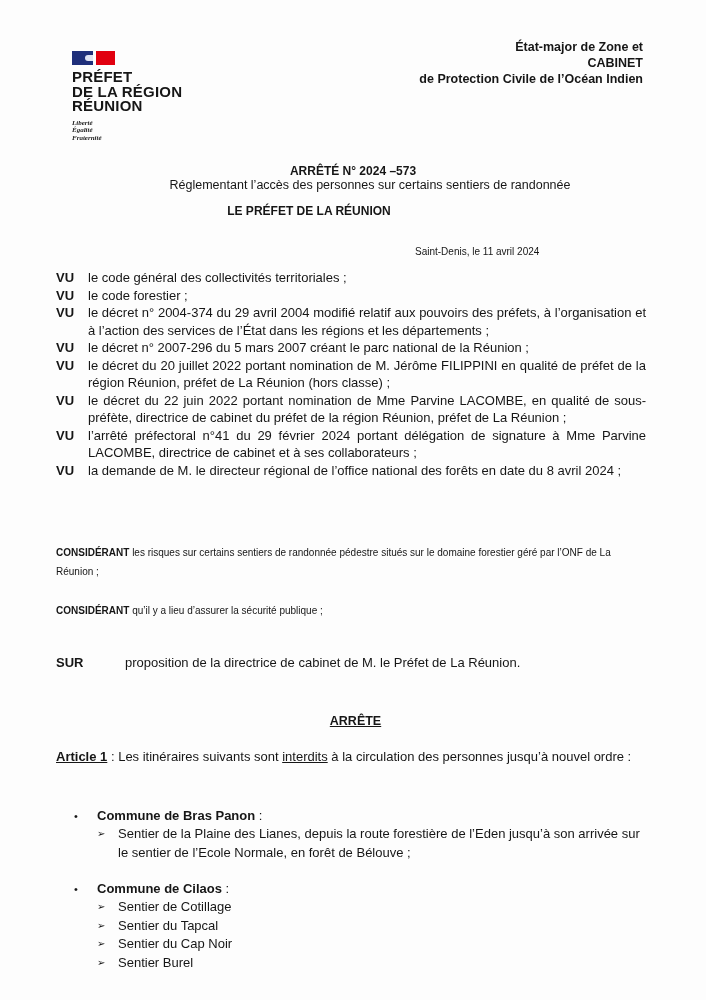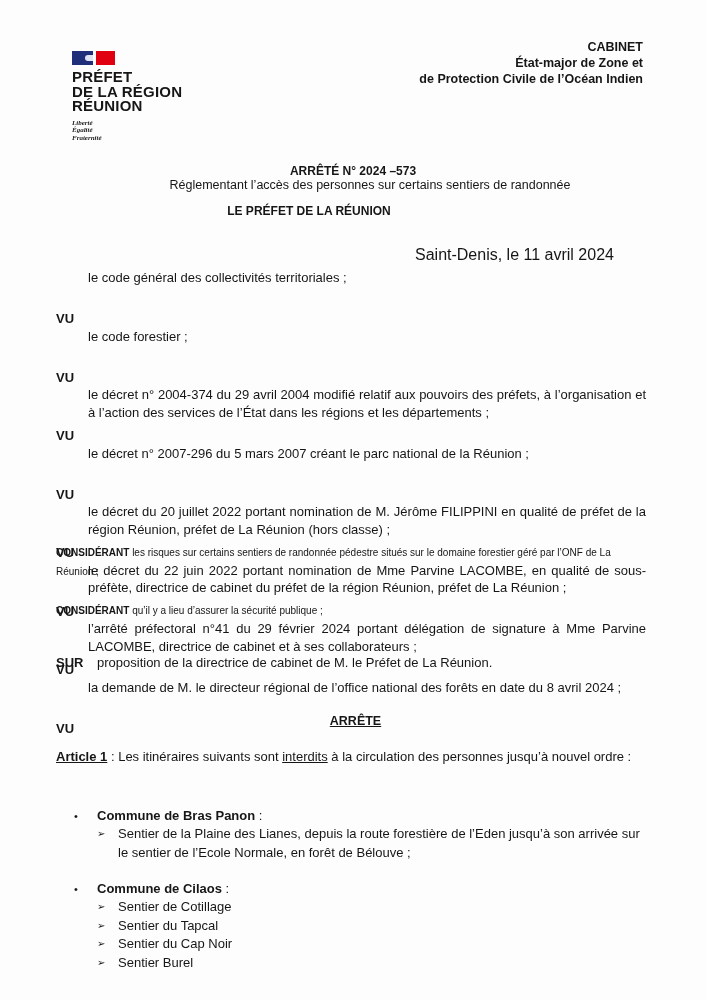--- a/index.html
+++ b/index.html
@@ -17,30 +17,30 @@
   .flag .red { width: 19px; height: 14px; background: #e1000f; }
   .flag .marianne { position: absolute; right: 0; top: 4px; width: 8px; height: 6px; border-radius: 3px 0 0 3px; background: #dfe3f2; }
   .logo-title { margin-top: 5px; font-weight: bold; font-size: 15px; line-height: 14.5px; letter-spacing: 0.2px; color: #161616; }
   .motto { margin-top: 6px; font-family: "Liberation Serif", serif; font-style: italic; font-weight: bold; font-size: 7px; line-height: 7.5px; color: #222; }
 
   .cabinet { position: absolute; right: 63px; top: 39px; text-align: right; font-weight: bold; font-size: 12.5px; line-height: 16px; color: #161616; }
 
   .arrete-num { position: absolute; left: 0; width: 706px; top: 164px; text-align: center; font-weight: bold; font-size: 12px; }
   .arrete-obj { position: absolute; left: 0; width: 706px; top: 178px; text-align: center; font-size: 12.5px; padding-left: 34px; box-sizing: border-box; }
   .prefet { position: absolute; left: 0; width: 618px; top: 204px; text-align: center; font-weight: bold; font-size: 12px; }
-  .date { position: absolute; left: 415px; top: 246px; font-size: 16px; }
+  .date { position: absolute; left: 415px; top: 246px; font-size: 10px; }
 
   .vu-list { position: absolute; left: 56px; top: 269px; width: 590px; font-size: 13px; line-height: 17.5px; }
   .vu-item { display: flex; }
-  .vu-kw { width: 32px; flex: none; font-weight: bold; margin-top: 41px; }
+  .vu-kw { width: 32px; flex: none; font-weight: bold; }
   .vu-text { flex: 1; text-align: justify; }
 
   .consid { position: absolute; left: 56px; width: 590px; font-size: 10px; line-height: 19px; }
   .consid b, .sur b { font-weight: bold; }
-  .sur { position: absolute; left: 56px; top: 655px; font-size: 13px; display: flex; }
+  .sur { position: absolute; left: 56px; top: 655px; font-size: 13px; display: flex; gap: 28px; }
   .sur .kw { width: 41px; font-weight: bold; }
 
   .arrete-title { position: absolute; left: 0; width: 706px; top: 714px; text-align: center; font-weight: bold; font-size: 12.5px; text-decoration: underline; padding-left: 5px; box-sizing: border-box; }
   .article { position: absolute; left: 56px; top: 747px; width: 590px; font-size: 13px; line-height: 20px; }
   .article .lbl { font-weight: bold; text-decoration: underline; }
   .article .u { text-decoration: underline; }
 
   .commune { position: absolute; left: 74px; font-size: 13px; line-height: 18px; width: 572px; }
   .commune .bullet { display: inline-block; width: 23px; font-size: 11px; }
   .commune .name { font-weight: bold; }
@@ -66,22 +66,22 @@
       <div>RÉUNION</div>
     </div>
     <div class="motto">
       <div>Liberté</div>
       <div>Égalité</div>
       <div>Fraternité</div>
     </div>
   </div>
 
   <div class="cabinet">
+    <div>État-major de Zone et</div>
     <div>CABINET</div>
-    <div>État-major de Zone et</div>
     <div>de Protection Civile de l’Océan Indien</div>
   </div>
 
   <div class="arrete-num">ARRÊTÉ N° 2024 –573</div>
   <div class="arrete-obj">Réglementant l’accès des personnes sur certains sentiers de randonnée</div>
   <div class="prefet">LE PRÉFET DE LA RÉUNION</div>
   <div class="date">Saint-Denis, le 11 avril 2024</div>
 
   <div class="vu-list">
     <div class="vu-item">

